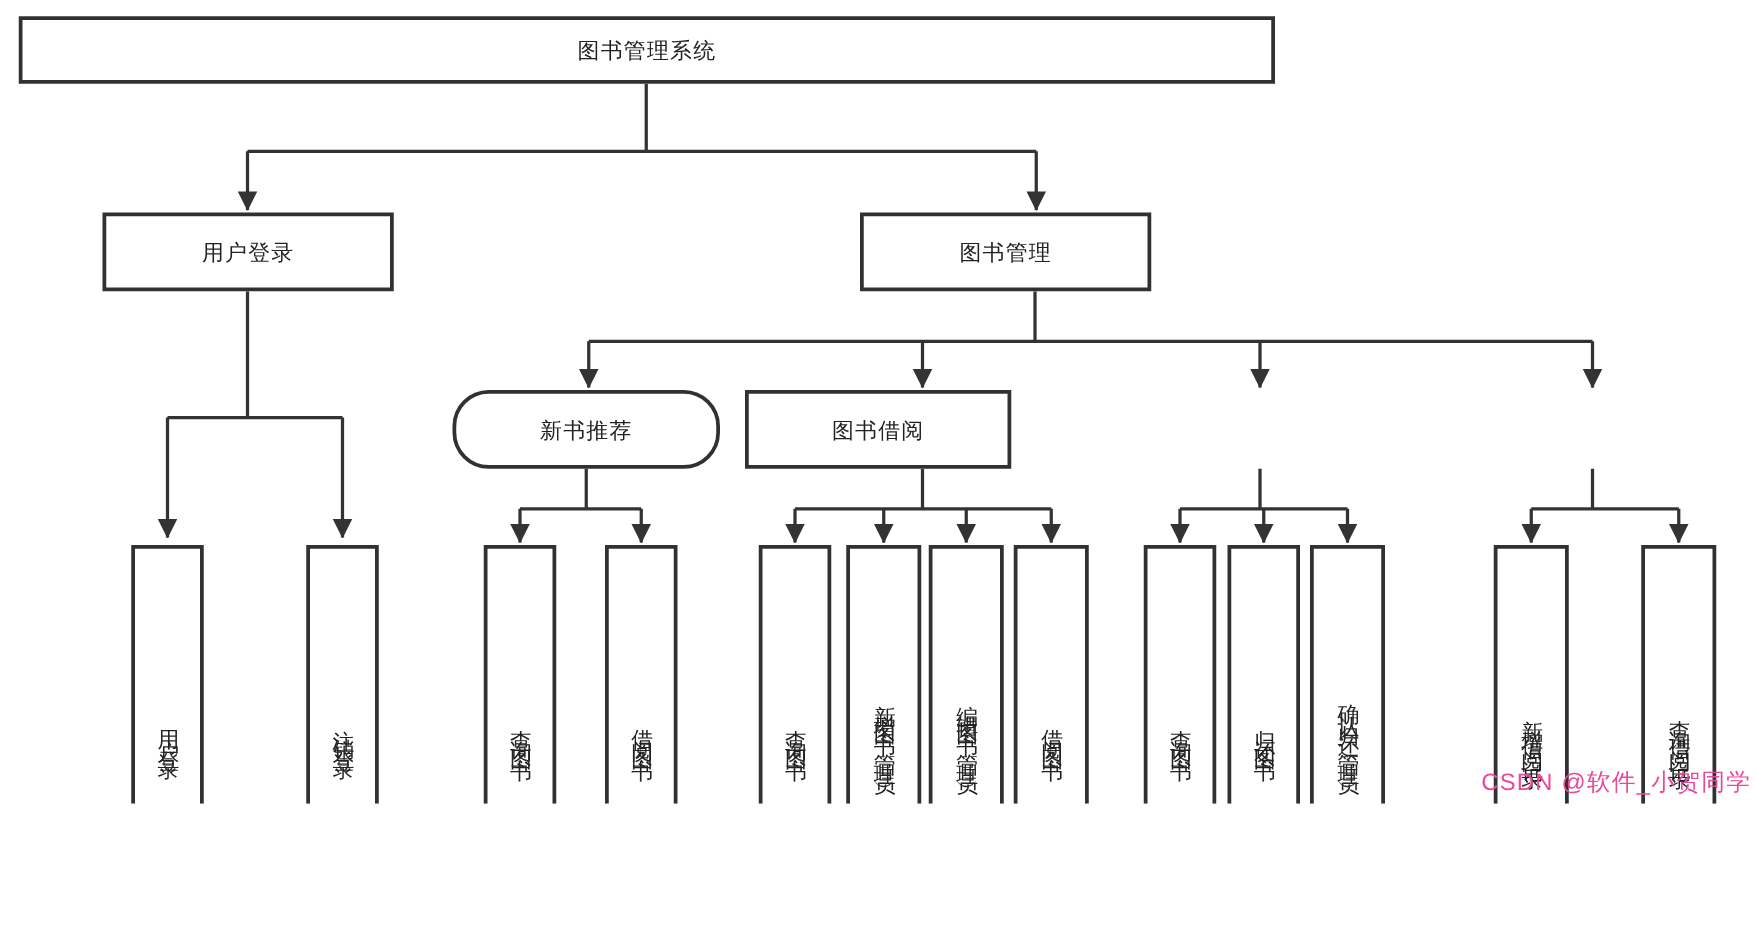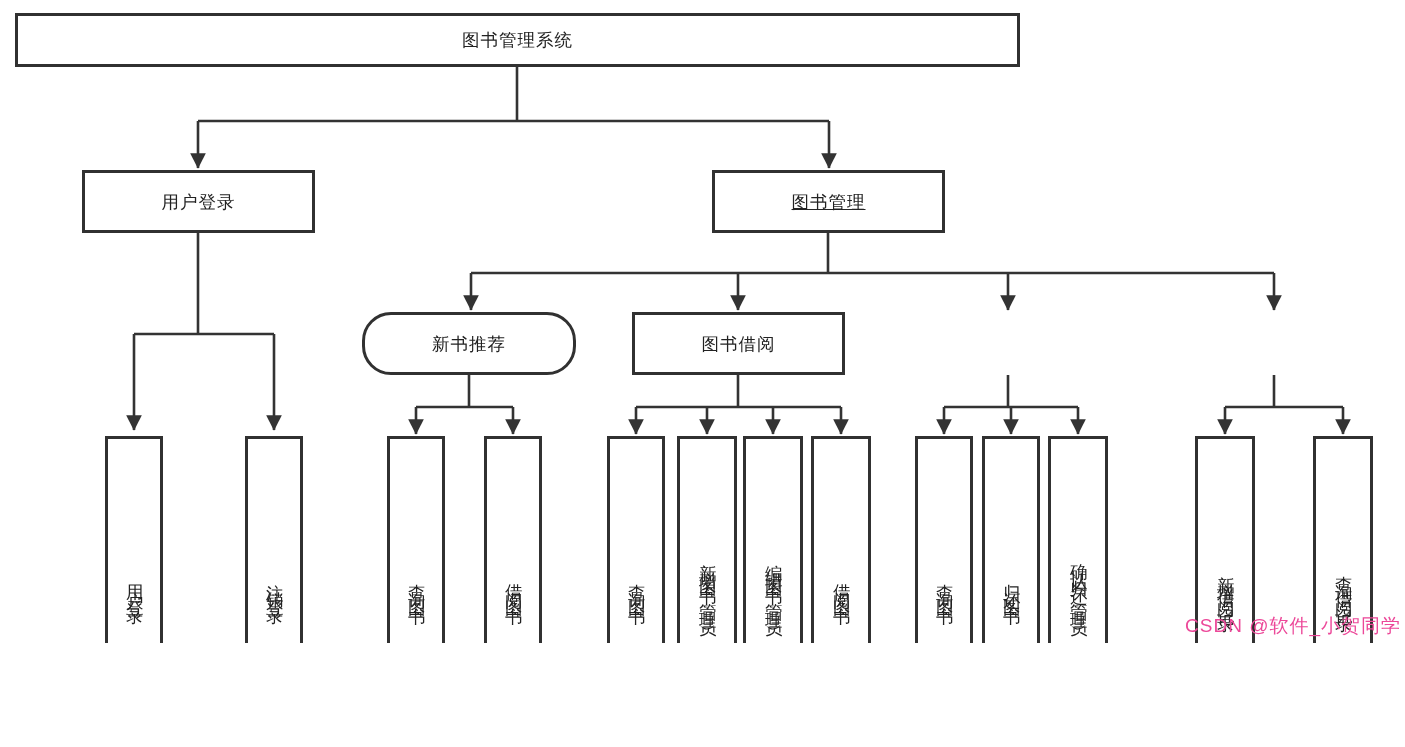--- a/index.html
+++ b/index.html
@@ -117,28 +117,28 @@
     </g>
   </svg>
 
   <div class="node lvl-root">
     <span class="h-label">图书管理系统</span>
   </div>
 
   <div class="node lvl2" style="left:82px;">
     <span class="h-label">用户登录</span>
   </div>
-  <div class="node lvl2" style="left:712px;text-decoration:underline;">
+  <div class="node lvl2" style="left:688px;">
     <span class="h-label">图书管理</span>
   </div>
 
   <div class="node lvl3" style="left:362px;width:214px;border-radius:29px;">
     <span class="h-label">新书推荐</span>
   </div>
-  <div class="node lvl3" style="left:632px;width:213px;">
+  <div class="node lvl3" style="left:596px;width:213px;">
     <span class="h-label">图书借阅</span>
   </div>
 
   <div class="node leaf" style="left:105px;width:58px;">
     <span class="v-label">用户登录</span>
   </div>
   <div class="node leaf" style="left:245px;width:58px;">
     <span class="v-label">注销登录</span>
   </div>
 

